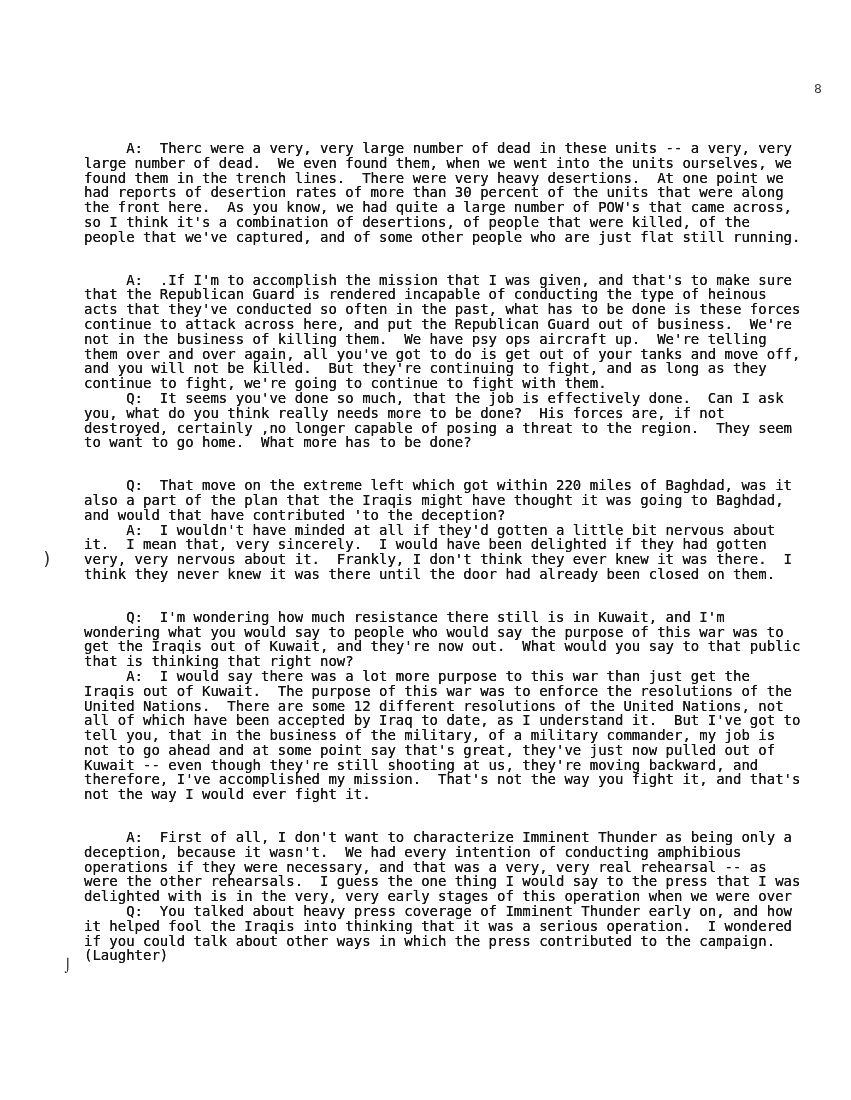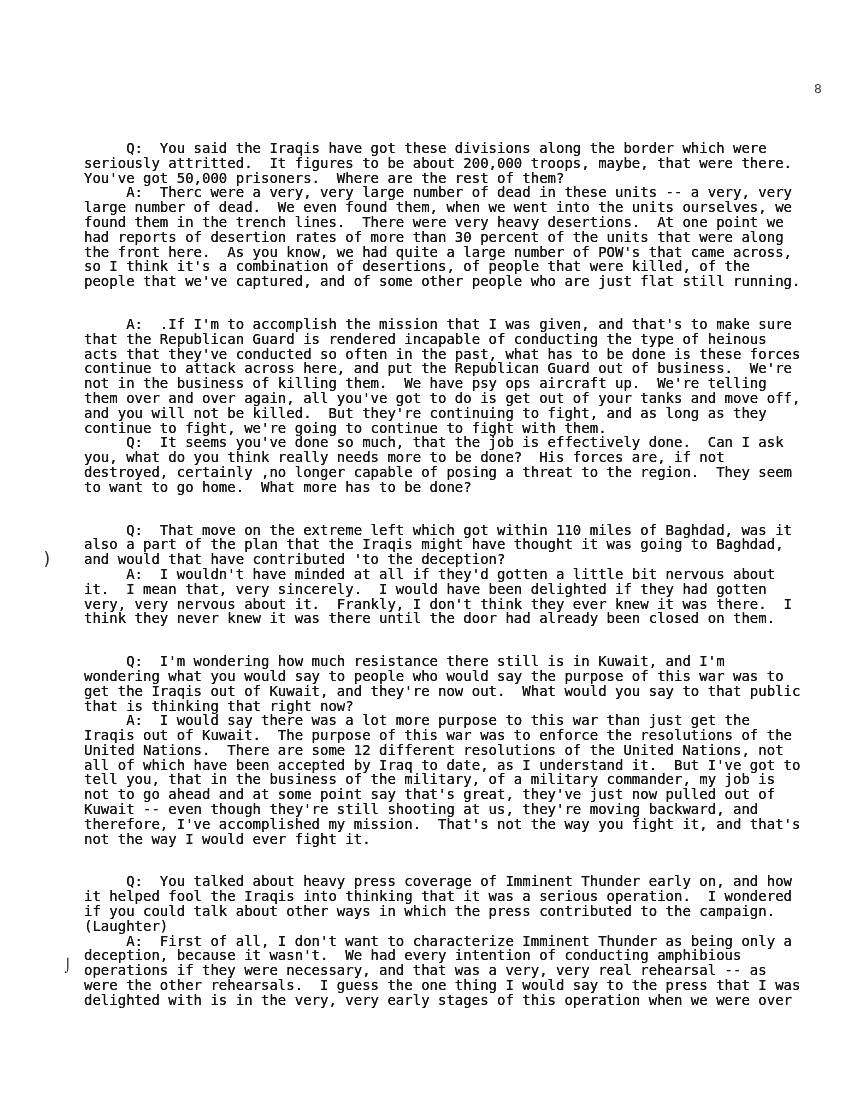--- a/index.html
+++ b/index.html
@@ -64,23 +64,20 @@
 
   <span class="pagenum">8</span>
 
   <span class="mark mark1">)</span>
 
   <span class="mark mark2">⌡</span>
 
   <main class="body">
 
     <section class="exchange">
-      <p class="para">     Q:  You said the Iraqis have got these divisions along the border which were
-seriously attritted.  It figures to be about 200,000 troops, maybe, that were there.
-You've got 50,000 prisoners.  Where are the rest of them?</p>
       <p class="para">     A:  Therc were a very, very large number of dead in these units -- a very, very
 large number of dead.  We even found them, when we went into the units ourselves, we
 found them in the trench lines.  There were very heavy desertions.  At one point we
 had reports of desertion rates of more than 30 percent of the units that were along
 the front here.  As you know, we had quite a large number of POW's that came across,
 so I think it's a combination of desertions, of people that were killed, of the
 people that we've captured, and of some other people who are just flat still running.</p>
     </section>
 
     <section class="exchange">
@@ -92,21 +89,21 @@
 them over and over again, all you've got to do is get out of your tanks and move off,
 and you will not be killed.  But they're continuing to fight, and as long as they
 continue to fight, we're going to continue to fight with them.</p>
       <p class="para">     Q:  It seems you've done so much, that the job is effectively done.  Can I ask
 you, what do you think really needs more to be done?  His forces are, if not
 destroyed, certainly ,no longer capable of posing a threat to the region.  They seem
 to want to go home.  What more has to be done?</p>
     </section>
 
     <section class="exchange">
-      <p class="para">     Q:  That move on the extreme left which got within 110 miles of Baghdad, was it
+      <p class="para">     Q:  That move on the extreme left which got within 220 miles of Baghdad, was it
 also a part of the plan that the Iraqis might have thought it was going to Baghdad,
 and would that have contributed 'to the deception?</p>
       <p class="para">     A:  I wouldn't have minded at all if they'd gotten a little bit nervous about
 it.  I mean that, very sincerely.  I would have been delighted if they had gotten
 very, very nervous about it.  Frankly, I don't think they ever knew it was there.  I
 think they never knew it was there until the door had already been closed on them.</p>
     </section>
 
     <section class="exchange">
       <p class="para">     Q:  I'm wondering how much resistance there still is in Kuwait, and I'm
@@ -118,25 +115,25 @@
 United Nations.  There are some 12 different resolutions of the United Nations, not
 all of which have been accepted by Iraq to date, as I understand it.  But I've got to
 tell you, that in the business of the military, of a military commander, my job is
 not to go ahead and at some point say that's great, they've just now pulled out of
 Kuwait -- even though they're still shooting at us, they're moving backward, and
 therefore, I've accomplished my mission.  That's not the way you fight it, and that's
 not the way I would ever fight it.</p>
     </section>
 
     <section class="exchange">
-      <p class="para">     Q:  You talked about heavy press coverage of Imminent Thunder early on, and how
-it helped fool the Iraqis into thinking that it was a serious operation.  I wondered
-if you could talk about other ways in which the press contributed to the campaign.
-(Laughter)</p>
       <p class="para">     A:  First of all, I don't want to characterize Imminent Thunder as being only a
 deception, because it wasn't.  We had every intention of conducting amphibious
 operations if they were necessary, and that was a very, very real rehearsal -- as
 were the other rehearsals.  I guess the one thing I would say to the press that I was
 delighted with is in the very, very early stages of this operation when we were over</p>
+      <p class="para">     Q:  You talked about heavy press coverage of Imminent Thunder early on, and how
+it helped fool the Iraqis into thinking that it was a serious operation.  I wondered
+if you could talk about other ways in which the press contributed to the campaign.
+(Laughter)</p>
     </section>
 
   </main>
 </div>
 
 </body></html>

